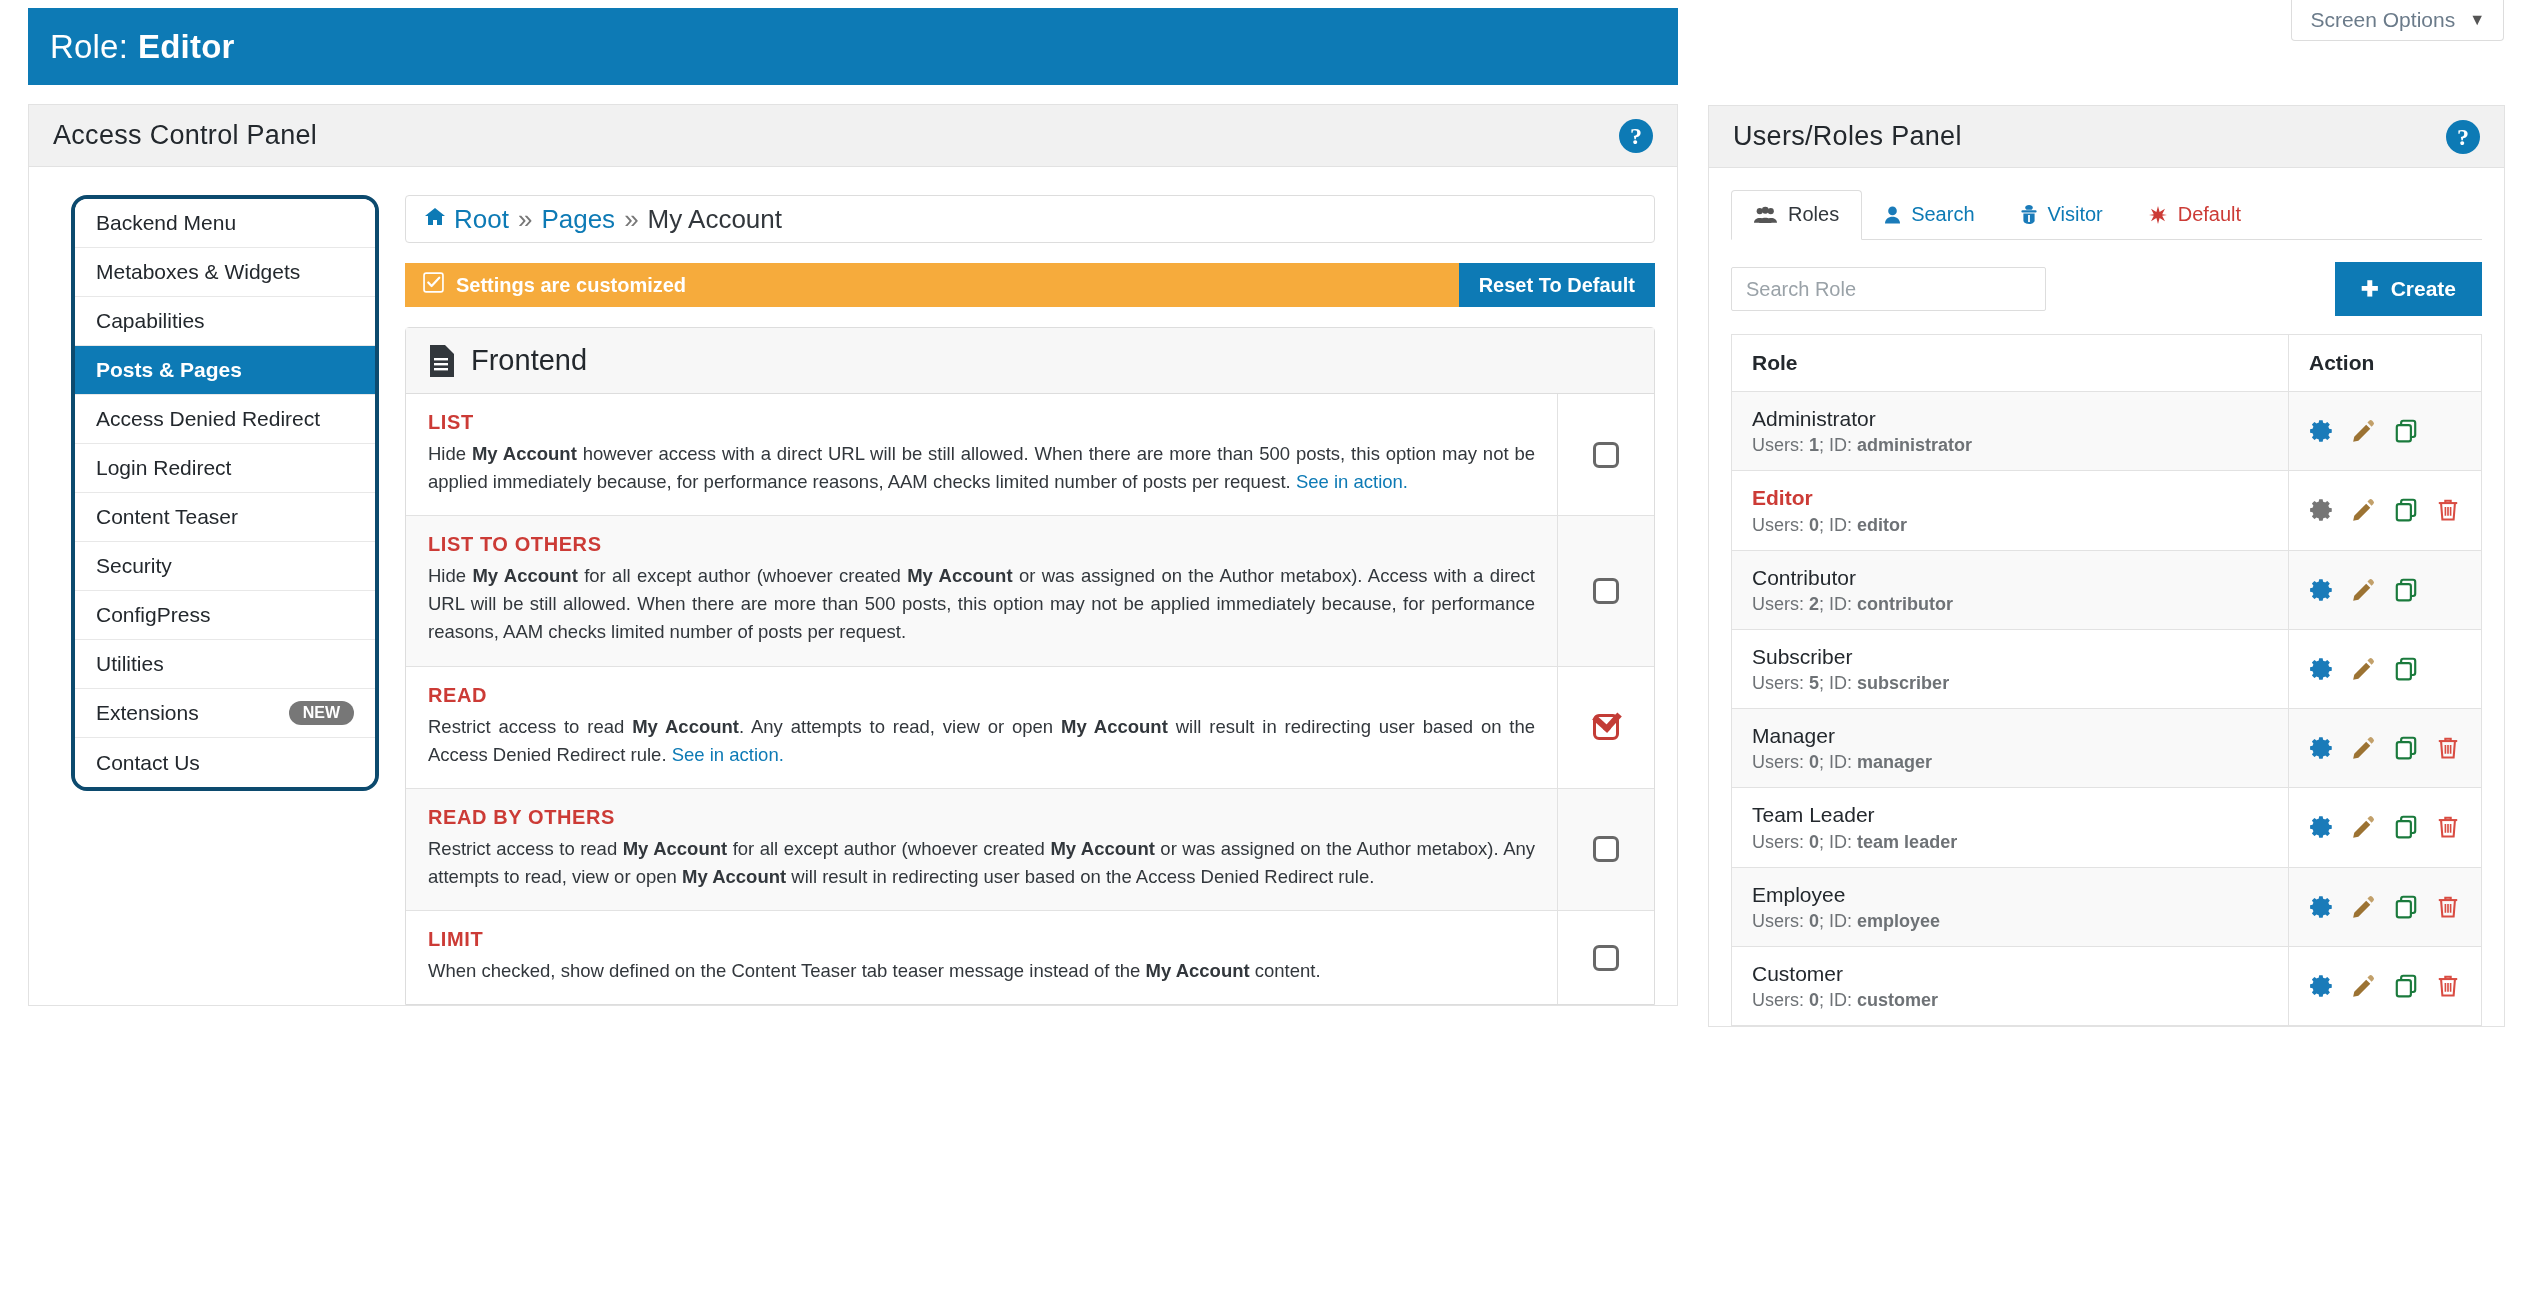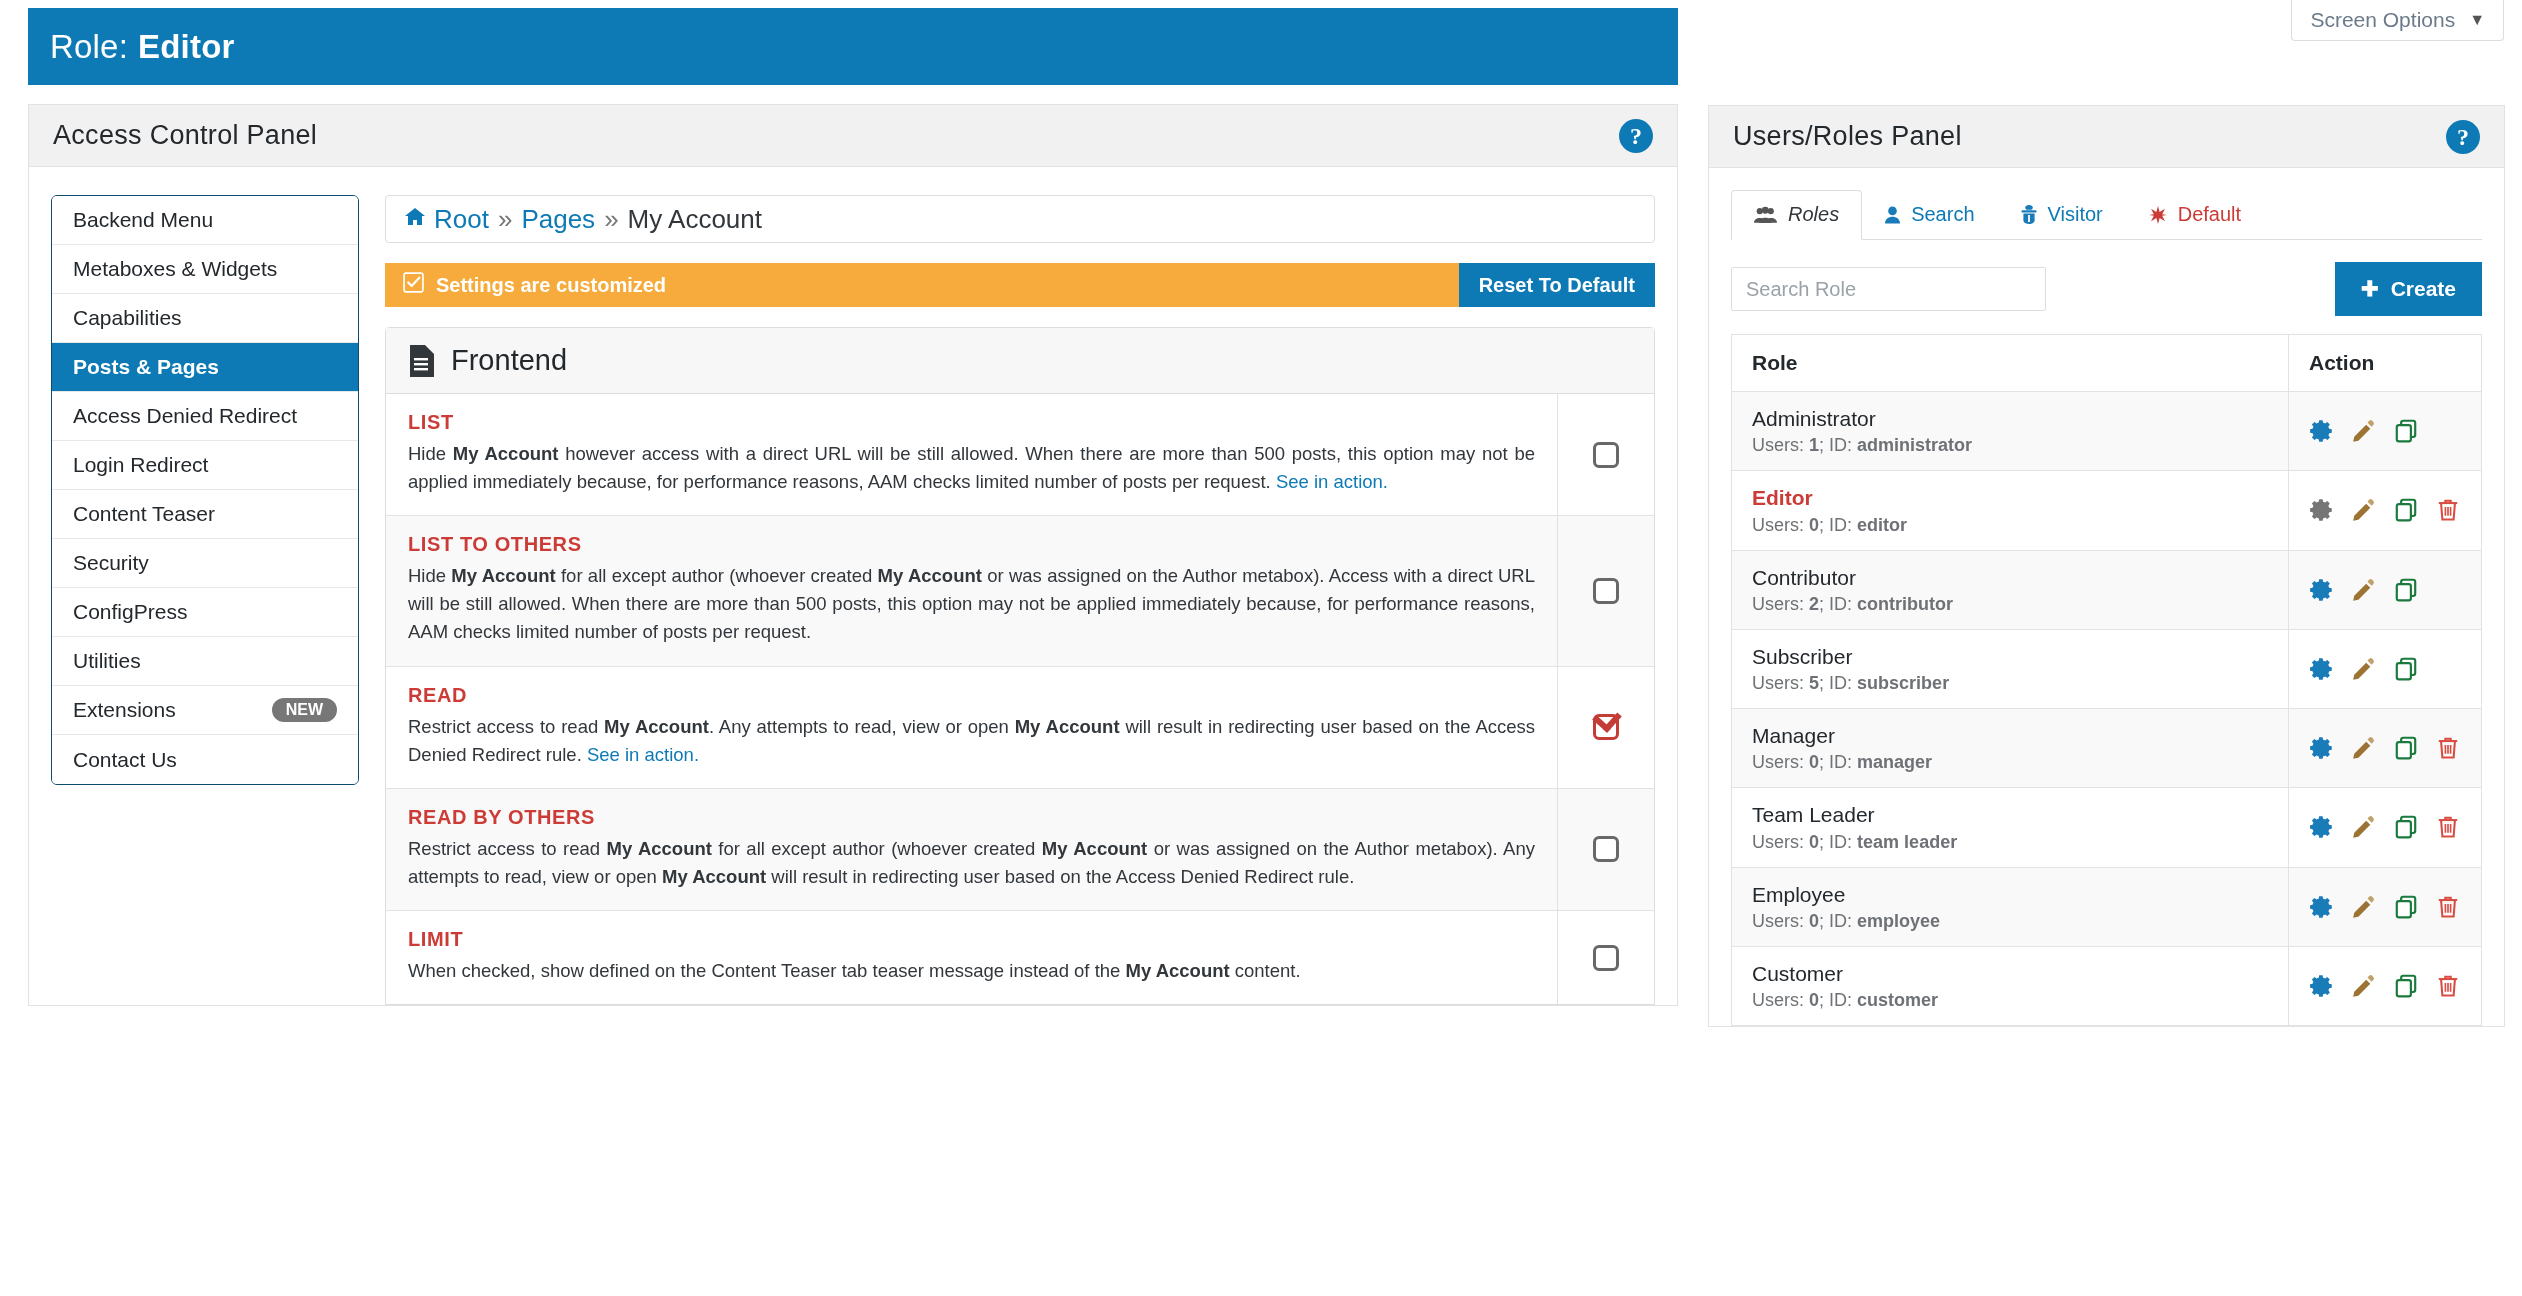--- a/index.html
+++ b/index.html
@@ -65,23 +65,24 @@
     display: flex; align-items: center; justify-content: center;
     font-size: 24px; font-weight: 700; line-height: 1;
     font-family: "Liberation Serif", serif;
   }
 
   #acp-body { display: flex; padding: 28px 22px 0 22px; gap: 26px; }
 
   
   #acp-sidebar {
     width: 308px; flex: 0 0 308px;
-    border: 1px solid #0c4a6e; border-radius: 6px;
+    border: 4px solid #0c4a6e; border-radius: 16px;
     overflow: hidden; align-self: flex-start;
     background: #fff;
+    margin-left: 20px;
   }
   .nav-item {
     height: 49px;
     display: flex; align-items: center; justify-content: space-between;
     padding: 0 21px;
     font-size: 21px; color: #23282d;
     border-bottom: 1px solid #e8e8e8;
     background: #fff;
   }
   .nav-item:last-child { border-bottom: none; }
@@ -174,21 +175,20 @@
     display: flex; align-items: center; gap: 11px;
     padding: 12px 22px 13px 22px;
     font-size: 20px; color: #0d7ab5;
     border: 1px solid transparent; margin-bottom: -1px;
     white-space: nowrap;
   }
   .tab.active {
     color: #32373c; background: #fff;
     border: 1px solid #ddd; border-bottom-color: #fff;
     border-radius: 4px 4px 0 0;
-    font-style: italic;
   }
   .tab .ti { display: flex; align-items: center; }
   .tab.danger { color: #cc3b36; }
 
   #urp-tools { display: flex; align-items: center; justify-content: space-between; margin-top: 22px; }
   #search-role {
     width: 315px; height: 44px;
     border: 1px solid #ddd; border-radius: 2px;
     background: #fff; font-size: 20px; color: #32373c;
     padding: 0 14px; font-family: "Liberation Sans", sans-serif;

